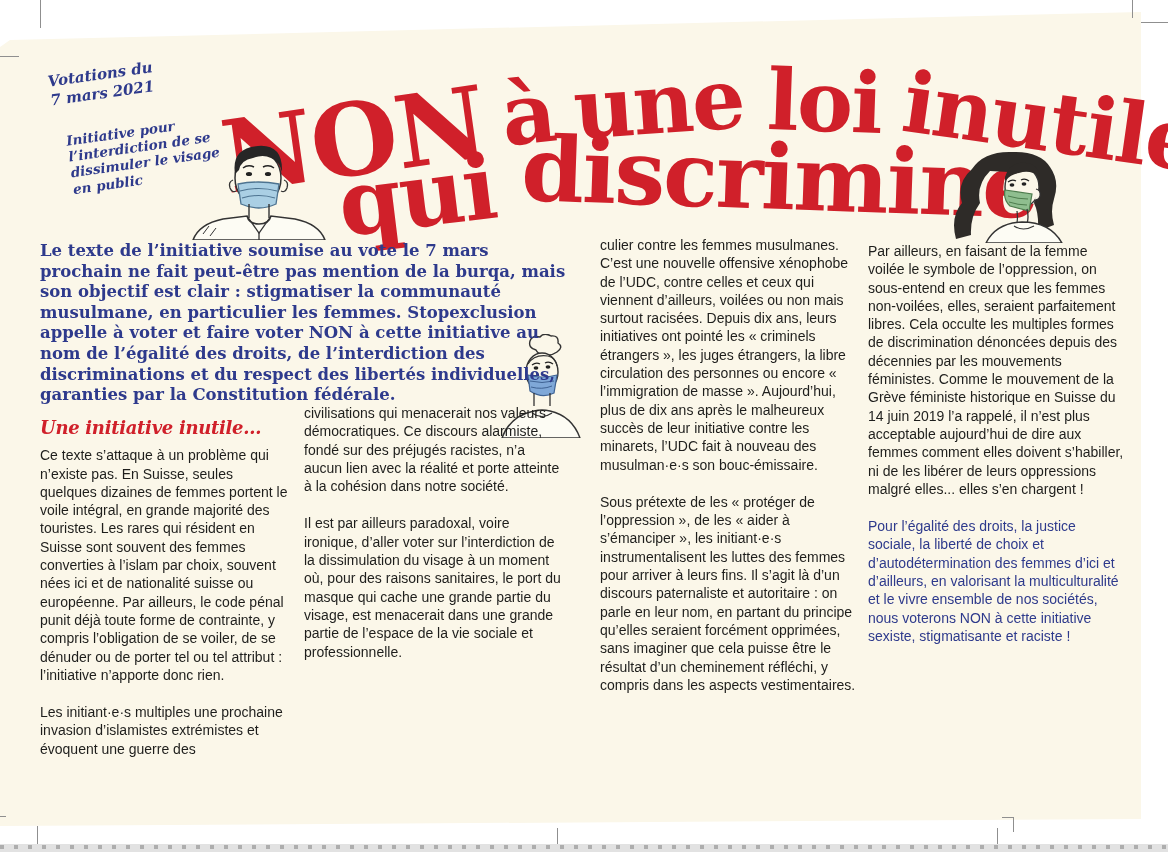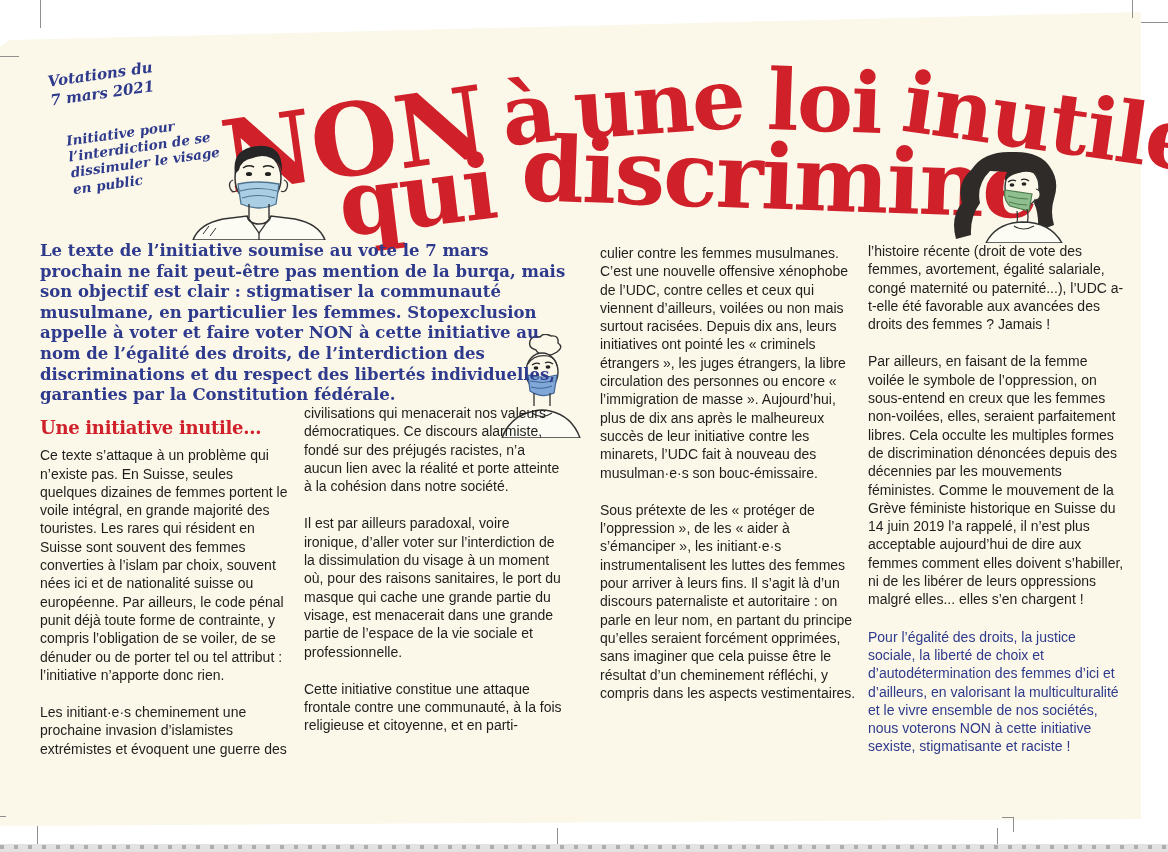--- a/index.html
+++ b/index.html
@@ -50,26 +50,26 @@
     position:absolute;left:40px;top:241px;width:527px;
     font-family:"DejaVu Serif",serif;font-weight:bold;
     font-size:16.5px;line-height:20.6px;color:#2e3a8c;
   }
   
   .col{position:absolute;font-size:14px;line-height:18.3px;color:#1e1e1c;
        hyphens:auto;-webkit-hyphens:auto;}
   .col p{margin:0 0 19px 0;}
   .col h3{
     font-family:"DejaVu Serif",serif;font-weight:bold;font-size:18px;
-    color:#d0202a;margin:2px 0 9px 0;letter-spacing:-0.3px;
+    color:#d0202a;margin:2px 0 9px 0;letter-spacing:-0.3px;font-style:italic;
   }
   #col1{left:40px;top:419px;width:252px;}
   #col1 h3:first-child{margin-top:0;}
   #col2{left:304px;top:404px;width:260px;}
-  #col3{left:600px;top:244px;width:256px;}
+  #col3{left:600px;top:236px;width:256px;}
   #col4{left:868px;top:242px;width:258px;}
   .emphasis{font-weight:normal;color:#2e3a8c;}
   
   .illustration{position:absolute;}
   #man-illu{left:183px;top:140px;}
   #bun-illu{left:490px;top:334px;}
   #woman-illu{left:926px;top:147px;}
 </style>
 </head>
 <body>
@@ -162,31 +162,29 @@
   <path d="M101,62 Q103,70 101,77 M91,64 Q92,70 91,76" stroke="#333" stroke-width="1.3" fill="none"></path>
   <path d="M60,96 Q70,76 96,75 Q124,75 136,96 Z" fill="#fdfcf4" stroke="#333" stroke-width="1.4"></path>
   <path d="M88,79 Q97,85 108,79" fill="none" stroke="#333" stroke-width="1.1"></path>
 </svg>
 
 <div class="lead">Le texte de l’initiative soumise au vote le 7 mars prochain ne fait peut-être pas mention de la burqa, mais son objectif est clair : stigmatiser la communauté musulmane, en particulier les femmes. Stopexclusion appelle à voter et faire voter NON à cette initiative au nom de l’égalité des droits, de l’interdiction des discriminations et du respect des libertés individuelles, garanties par la Constitution fédérale.</div>
 
 <div class="col" id="col1">
   <h3>Une initiative inutile...</h3>
   <p>Ce texte s’attaque à un problème qui n’existe pas. En Suisse, seules quelques dizaines de femmes portent le voile intégral, en grande majorité des touristes. Les rares qui résident en Suisse sont souvent des femmes converties à l’islam par choix, souvent nées ici et de nationalité suisse ou européenne. Par ailleurs, le code pénal punit déjà toute forme de contrainte, y compris l’obligation de se voiler, de se dénuder ou de porter tel ou tel attribut : l’initiative n’apporte donc rien.</p>
-  <p>Les initiant·e·s cheminement une prochaine invasion d’islamistes extrémistes et évoquent une guerre des</p>
+  <p>Les initiant·e·s multiples une prochaine invasion d’islamistes extrémistes et évoquent une guerre des</p>
 </div>
 
 <div class="col" id="col2">
   <p>civilisations qui menacerait nos valeurs démocratiques. Ce discours alarmiste, fondé sur des préjugés racistes, n’a aucun lien avec la réalité et porte atteinte à la cohésion dans notre société.</p>
   <p>Il est par ailleurs paradoxal, voire ironique, d’aller voter sur l’interdiction de la dissimulation du visage à un moment où, pour des raisons sanitaires, le port du masque qui cache une grande partie du visage, est menacerait dans une grande partie de l’espace de la vie sociale et professionnelle.</p>
-  <p>Cette initiative constitue une attaque frontale contre une communauté, à la fois religieuse et citoyenne, et en parti-</p>
 </div>
 
 <div class="col" id="col3">
   <p>culier contre les femmes musulmanes. C’est une nouvelle offensive xénophobe de l’UDC, contre celles et ceux qui viennent d’ailleurs, voilées ou non mais surtout racisées. Depuis dix ans, leurs initiatives ont pointé les « criminels étrangers », les juges étrangers, la libre circulation des personnes ou encore « l’immigration de masse ». Aujourd’hui, plus de dix ans après le malheureux succès de leur initiative contre les minarets, l’UDC fait à nouveau des musulman·e·s son bouc-émissaire.</p>
   <p>Sous prétexte de les « protéger de l’oppression », de les « aider à s’émanciper », les initiant·e·s instrumentalisent les luttes des femmes pour arriver à leurs fins. Il s’agit là d’un discours paternaliste et autoritaire : on parle en leur nom, en partant du principe qu’elles seraient forcément opprimées, sans imaginer que cela puisse être le résultat d’un cheminement réfléchi, y compris dans les aspects vestimentaires.</p>
 </div>
 
 <div class="col" id="col4">
-  <p>l’histoire récente (droit de vote des femmes, avortement, égalité salariale, congé maternité ou paternité...), l’UDC a-t-elle été favorable aux avancées des droits des femmes ? Jamais !</p>
   <p>Par ailleurs, en faisant de la femme voilée le symbole de l’oppression, on sous-entend en creux que les femmes non-voilées, elles, seraient parfaitement libres. Cela occulte les multiples formes de discrimination dénoncées depuis des décennies par les mouvements féministes. Comme le mouvement de la Grève féministe historique en Suisse du 14 juin 2019 l’a rappelé, il n’est plus acceptable aujourd’hui de dire aux femmes comment elles doivent s’habiller, ni de les libérer de leurs oppressions malgré elles... elles s’en chargent !</p>
   <p class="emphasis">Pour l’égalité des droits, la justice sociale, la liberté de choix et d’autodétermination des femmes d’ici et d’ailleurs, en valorisant la multiculturalité et le vivre ensemble de nos sociétés, nous voterons NON à cette initiative sexiste, stigmatisante et raciste !</p>
 </div>
 
 </body></html>

